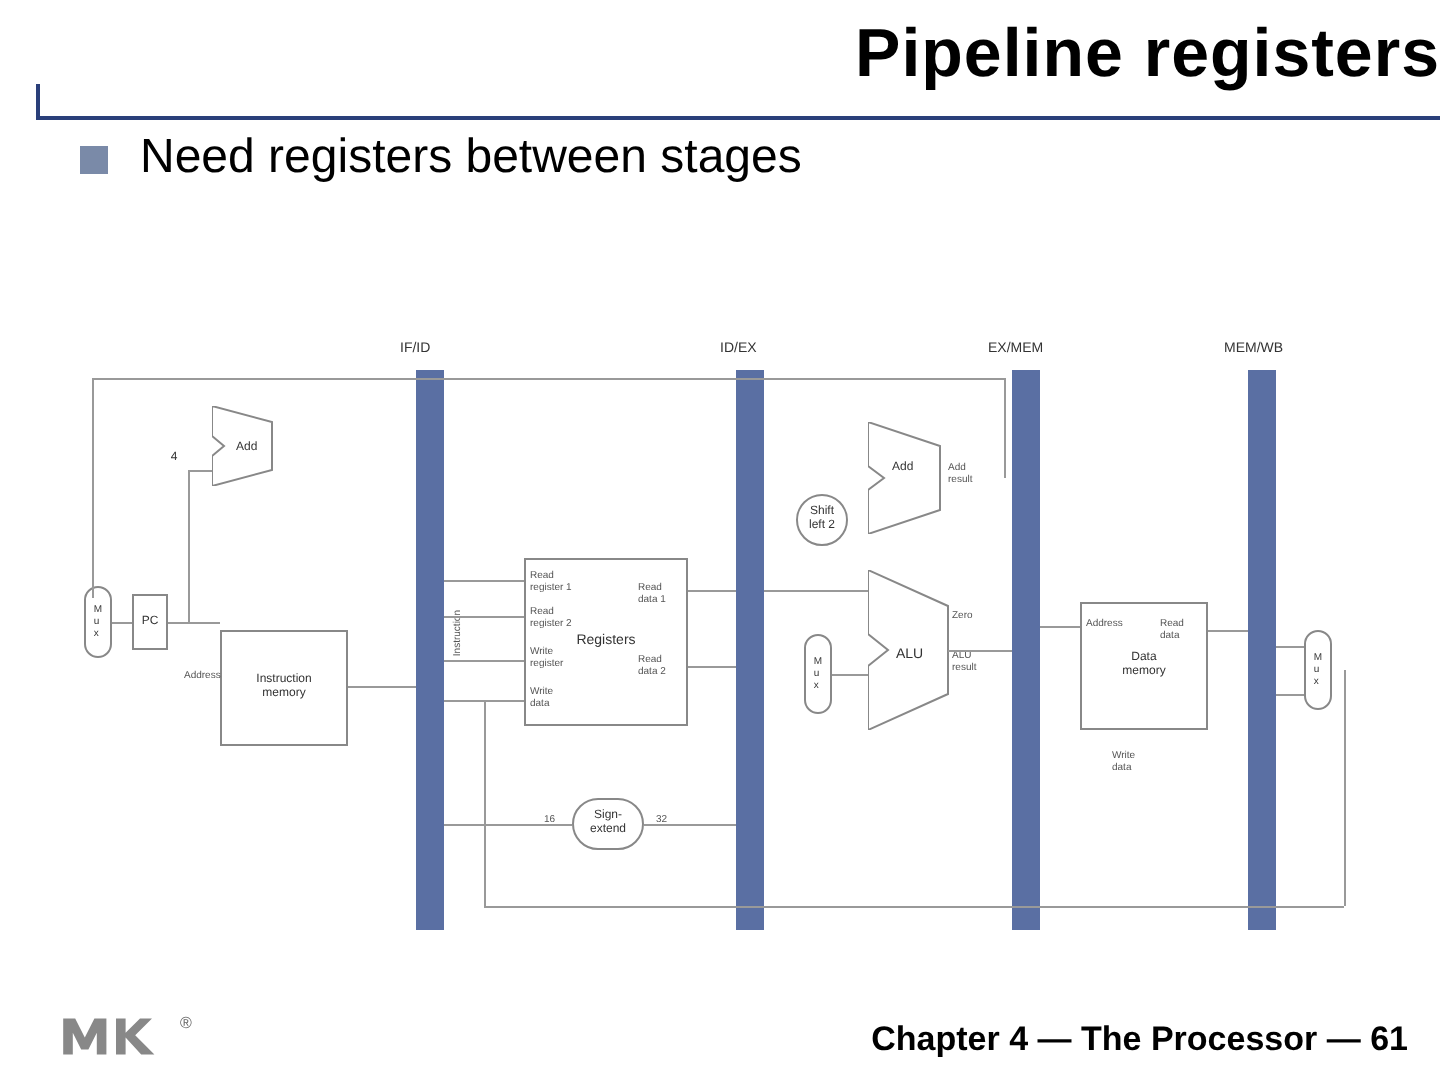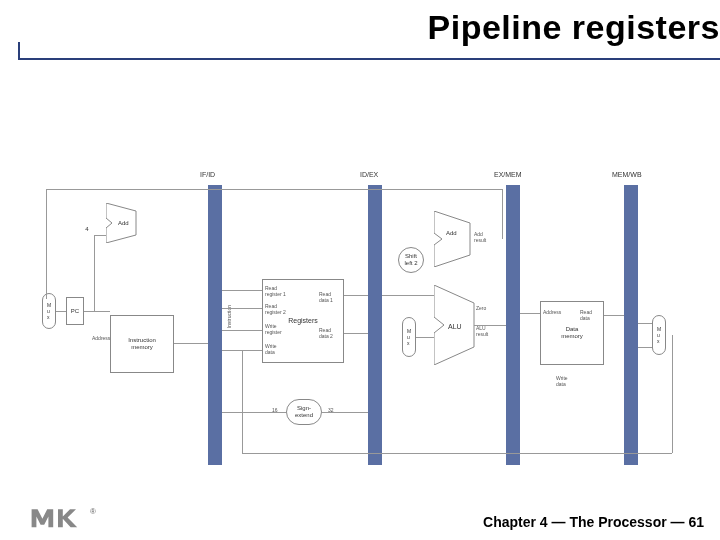--- a/index.html
+++ b/index.html
@@ -111,21 +111,21 @@
     position: absolute;
     background: #999;
   }
   .wire.h { height: 1px; }
   .wire.v { width: 1px; }
   .tiny { position: absolute; font-size: 5px; color: #555; }
   .footer {
     position: absolute;
     bottom: 10px;
     right: 16px;
-    font-size: 14px;
+    font-size: 17px;
     font-weight: bold;
     color: #000;
     margin-top: 40px;
   }
   .logo {
     position: absolute;
     bottom: 8px;
     left: 28px;
     width: 70px;
     height: 32px;
@@ -144,20 +144,24 @@
 </head>
 <body>
 
 <div class="title-area">
   <h1 class="slide-title">Pipeline registers</h1>
 </div>
 <div class="rule-tick"></div>
 <div class="rule-line"></div>
 
 <div class="content">
+  <div class="bullet-row">
+    <div class="sq-bullet"></div>
+    <div class="bullet-text-1">Need registers between stages</div>
+  </div>
 </div>
 
 <div class="diagram">
 
   <div class="pipe-reg" style="left:172px;"></div>
   <div class="pipe-label" style="left:164px;">IF/ID</div>
 
   <div class="pipe-reg" style="left:332px;"></div>
   <div class="pipe-label" style="left:324px;">ID/EX</div>
 

